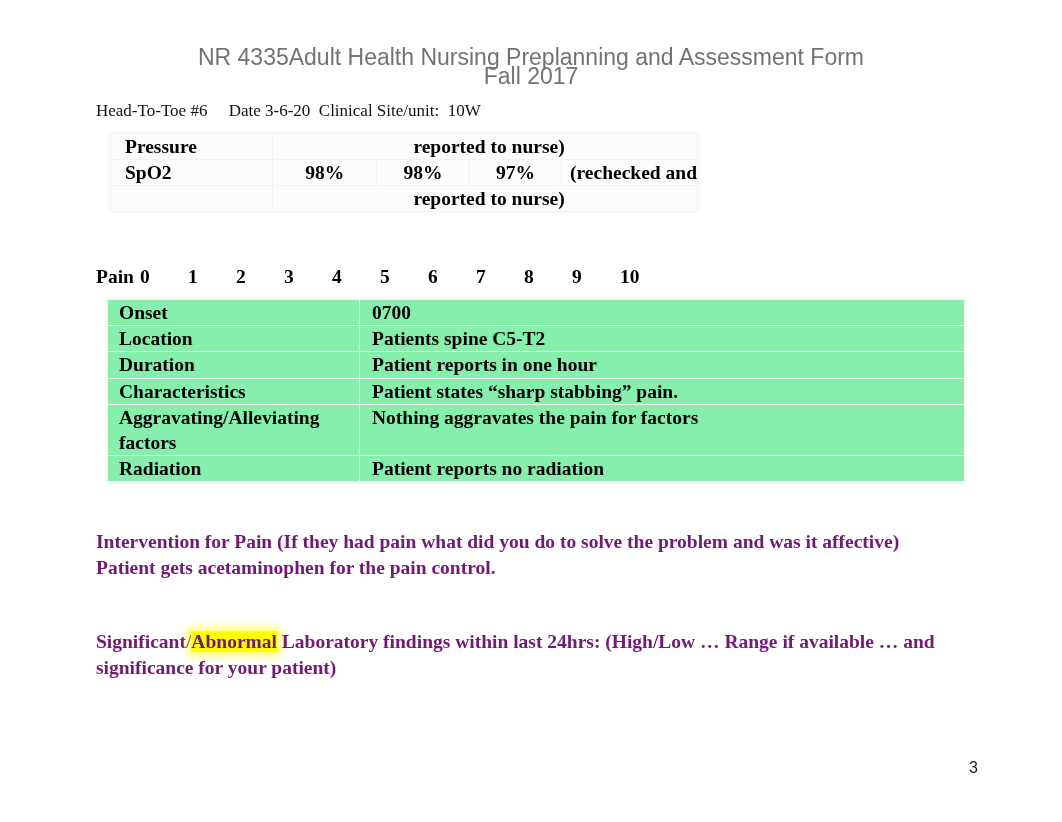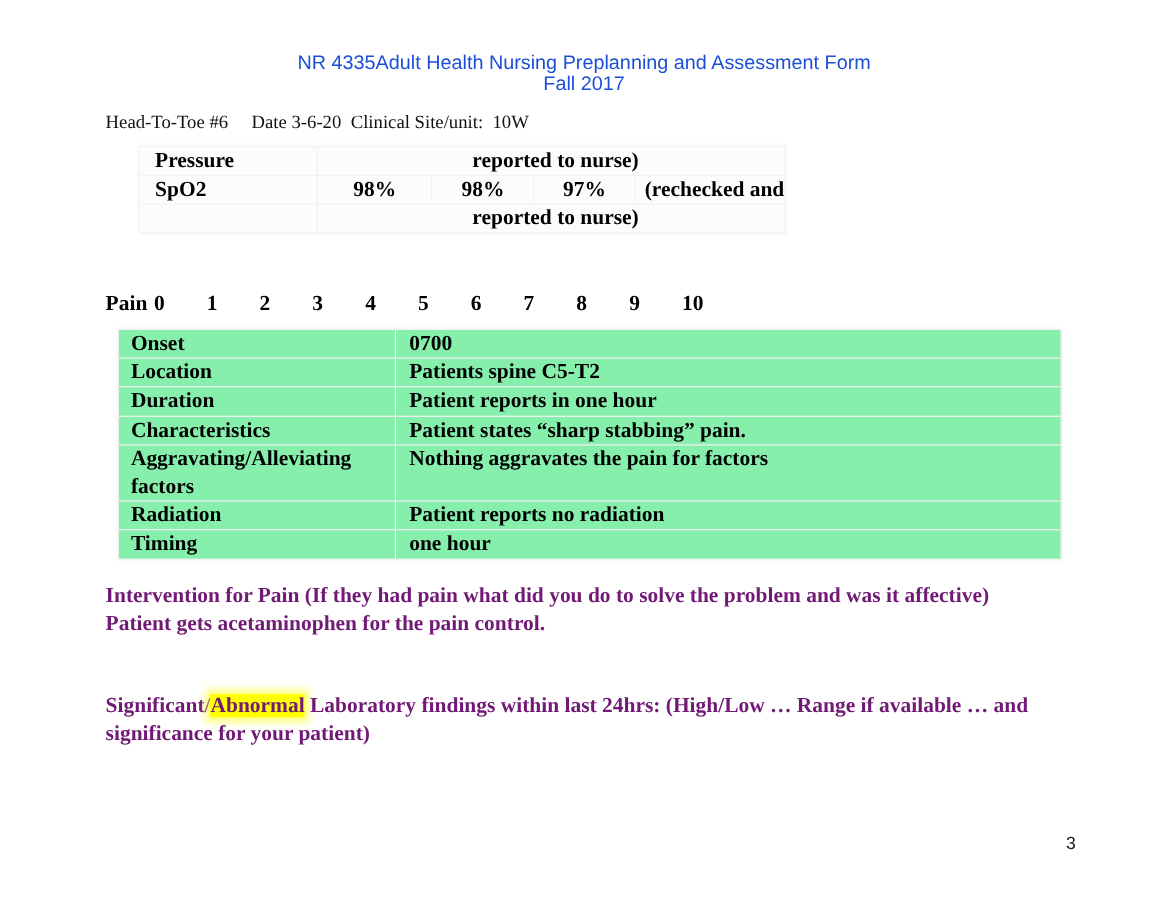--- a/index.html
+++ b/index.html
@@ -19,42 +19,42 @@
   .page {
     position: relative;
     width: 1062px;
     height: 822px;
   }
 
   
   .doc-header {
     text-align: center;
     font-family: "Liberation Sans", sans-serif;
-    font-size: 18px;
+    font-size: 23px;
     line-height: 18.5px;
-    color: #1d4ed8;
+    color: #737373;
     padding-top: 48px;
   }
   .doc-header .line2 { display: block; }
 
   
   .meta-line {
     position: absolute;
     left: 96px;
     top: 101px;
     font-family: "Liberation Serif", serif;
     font-size: 17px;
     white-space: pre;
     color: #111;
   }
 
   
   .vitals-table {
     position: absolute;
-    left: 126px;
+    left: 110px;
     top: 133px;
     width: 588px;
     border-collapse: collapse;
     background: #fbfbfb;
     box-shadow: 0 0 4px 1px rgba(0,0,0,0.035);
   }
   .vitals-table td {
     font-family: "Liberation Serif", serif;
     font-weight: bold;
     font-size: 19.5px;
@@ -221,24 +221,20 @@
         <td class="pt-value">Patient states “sharp stabbing” pain.</td>
       </tr>
       <tr class="pt-row-tall">
         <td class="pt-label">Aggravating/Alleviating factors</td>
         <td class="pt-value">Nothing aggravates the pain for factors</td>
       </tr>
       <tr>
         <td class="pt-label">Radiation</td>
         <td class="pt-value">Patient reports no radiation</td>
       </tr>
-      <tr>
-        <td class="pt-label">Timing</td>
-        <td class="pt-value">one hour</td>
-      </tr>
     </tbody>
   </table>
 
   <div class="para para-intervention">
     <div>Intervention for Pain (If they had pain what did you do to solve the problem and was it affective)</div>
     <div>Patient gets acetaminophen for the pain control.</div>
   </div>
 
   <div class="para para-labs">
     <span>Significant/</span><span class="hl">Abnormal</span><span> Laboratory findings within last 24hrs:  (High/Low … Range if available … and significance for your patient)</span>

